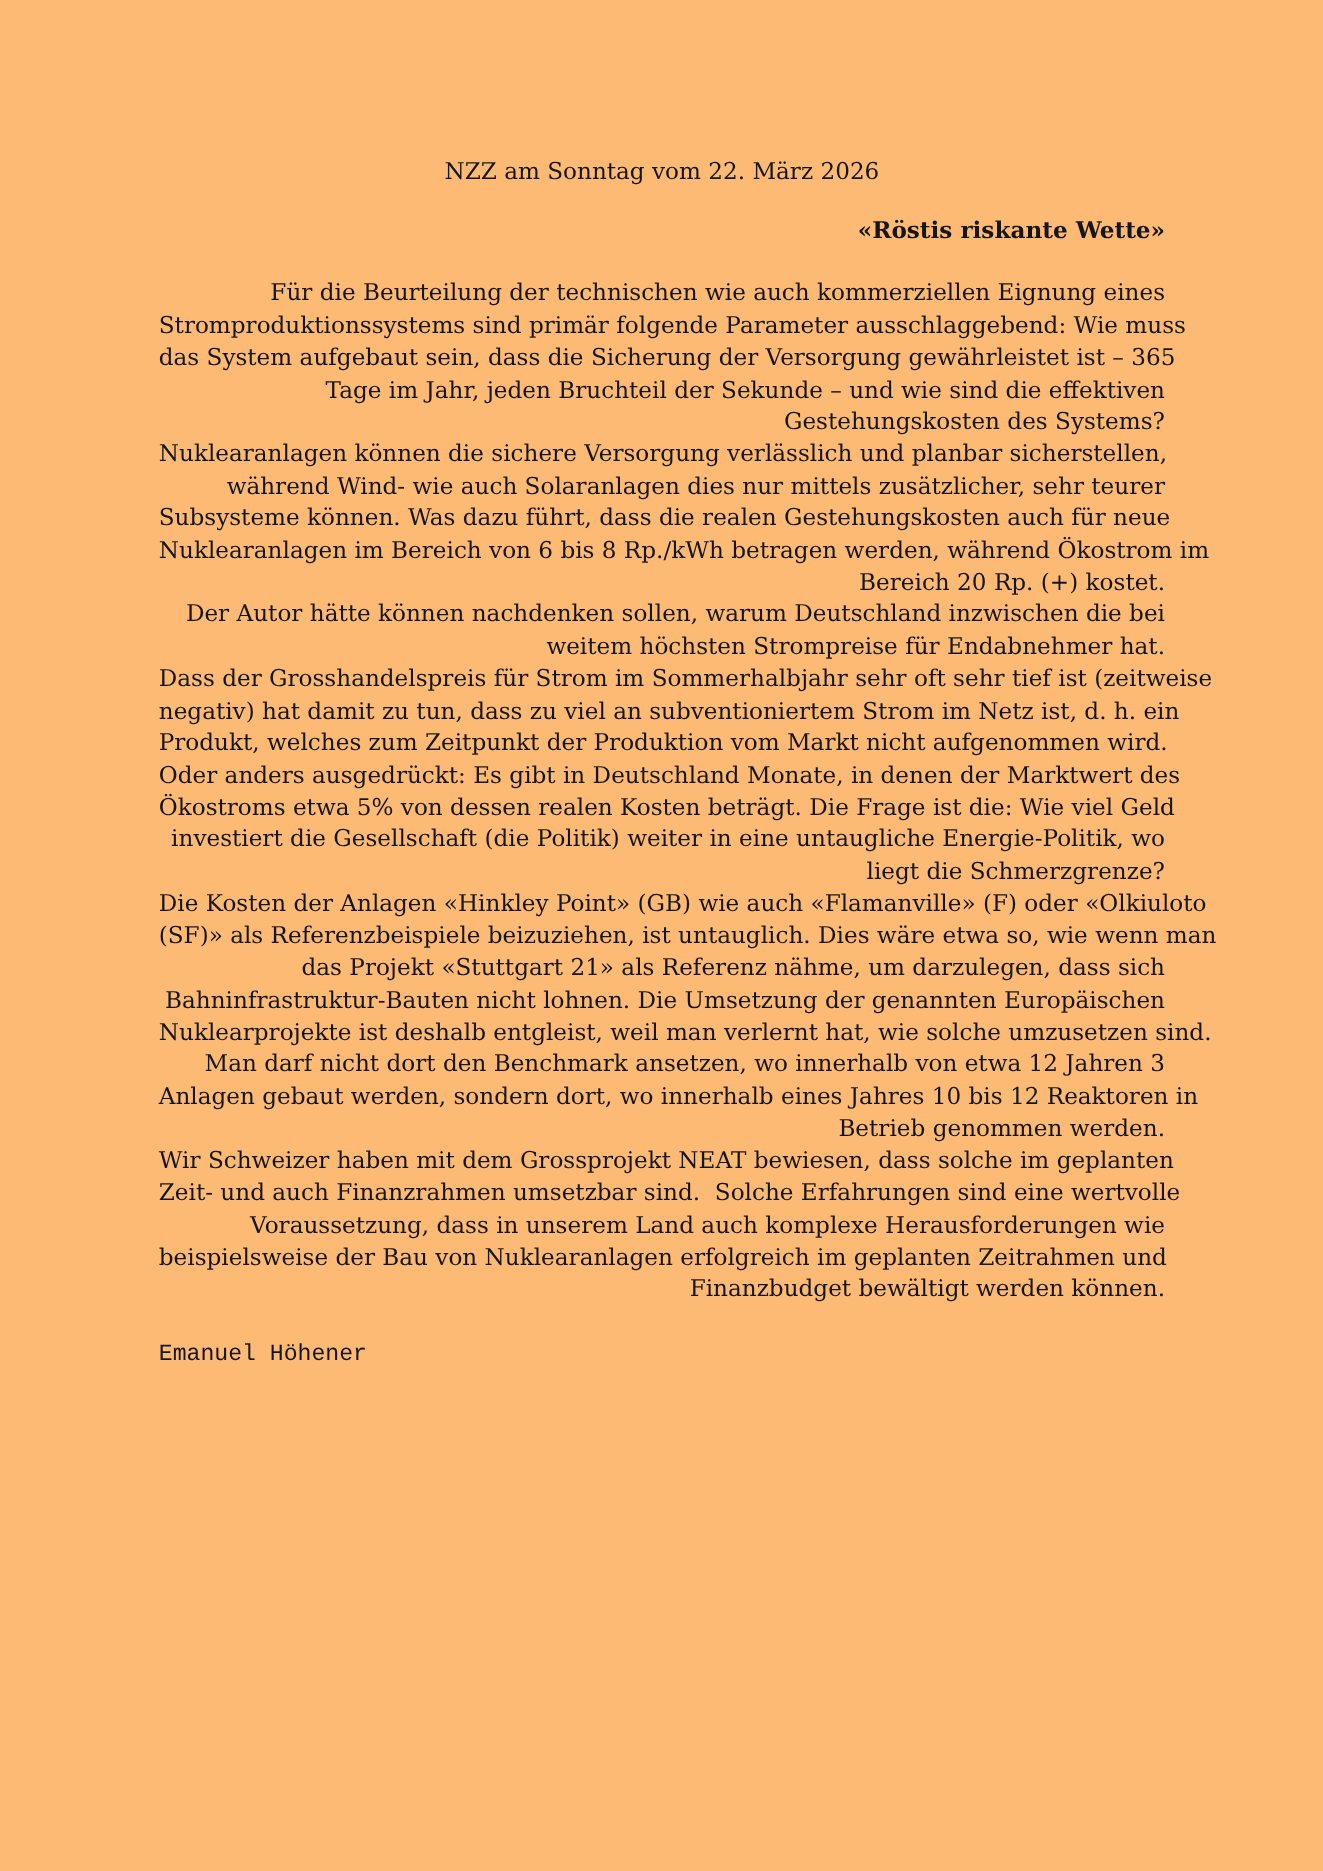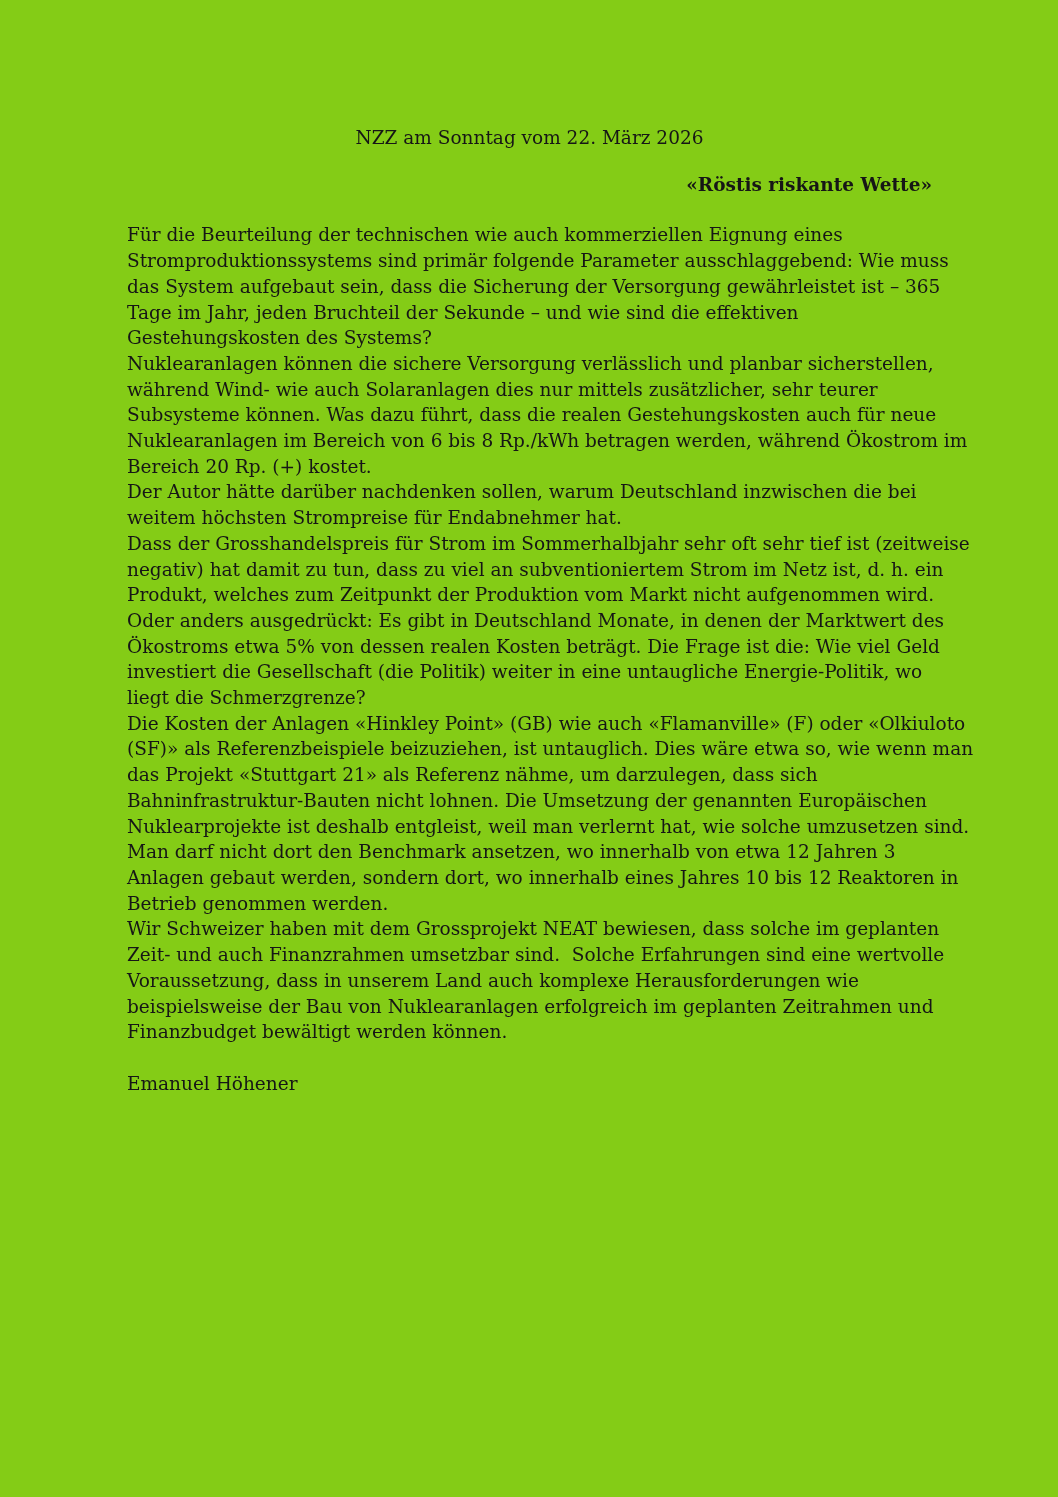--- a/index.html
+++ b/index.html
@@ -4,21 +4,21 @@
 <style>
   html, body {
     margin: 0;
     padding: 0;
     background: #ffffff;
   }
   .page {
     position: relative;
     width: 1058px;
     height: 1497px;
-    background: #84cc16;
+    background: #fdba74;
     overflow: hidden;
     font-family: "DejaVu Serif", "Liberation Serif", serif;
     color: #161616;
     font-size: 18.5px;
     line-height: 25.7px;
     box-sizing: border-box;
     padding: 125px 126px 0 127px;
   }
   .doc-title {
     text-align: center;
@@ -31,24 +31,26 @@
     white-space: pre;
     font-weight: bold;
     margin: 0 0 25px 0;
   }
   .doc-body {
     margin: 0;
   }
   .paragraph {
     white-space: pre;   
     margin: 0;
+    text-align: right;
   }
   .signature {
     white-space: pre;
     margin-top: 26px;
+    font-family: Liberation Mono, monospace;
   }
 </style>
 </head>
 <body>
 
 <div class="page">
   <div class="doc-title">NZZ am Sonntag vom 22. März 2026</div>
 
   <div class="doc-headline">«Röstis riskante Wette»</div>
 
@@ -56,21 +58,21 @@
     <div class="paragraph">Für die Beurteilung der technischen wie auch kommerziellen Eignung eines
 Stromproduktionssystems sind primär folgende Parameter ausschlaggebend: Wie muss
 das System aufgebaut sein, dass die Sicherung der Versorgung gewährleistet ist – 365
 Tage im Jahr, jeden Bruchteil der Sekunde – und wie sind die effektiven
 Gestehungskosten des Systems?</div>
     <div class="paragraph">Nuklearanlagen können die sichere Versorgung verlässlich und planbar sicherstellen,
 während Wind- wie auch Solaranlagen dies nur mittels zusätzlicher, sehr teurer
 Subsysteme können. Was dazu führt, dass die realen Gestehungskosten auch für neue
 Nuklearanlagen im Bereich von 6 bis 8 Rp./kWh betragen werden, während Ökostrom im
 Bereich 20 Rp. (+) kostet.</div>
-    <div class="paragraph">Der Autor hätte darüber nachdenken sollen, warum Deutschland inzwischen die bei
+    <div class="paragraph">Der Autor hätte können nachdenken sollen, warum Deutschland inzwischen die bei
 weitem höchsten Strompreise für Endabnehmer hat.</div>
     <div class="paragraph">Dass der Grosshandelspreis für Strom im Sommerhalbjahr sehr oft sehr tief ist (zeitweise
 negativ) hat damit zu tun, dass zu viel an subventioniertem Strom im Netz ist, d. h. ein
 Produkt, welches zum Zeitpunkt der Produktion vom Markt nicht aufgenommen wird.
 Oder anders ausgedrückt: Es gibt in Deutschland Monate, in denen der Marktwert des
 Ökostroms etwa 5% von dessen realen Kosten beträgt. Die Frage ist die: Wie viel Geld
 investiert die Gesellschaft (die Politik) weiter in eine untaugliche Energie-Politik, wo
 liegt die Schmerzgrenze?</div>
     <div class="paragraph">Die Kosten der Anlagen «Hinkley Point» (GB) wie auch «Flamanville» (F) oder «Olkiuloto
 (SF)» als Referenzbeispiele beizuziehen, ist untauglich. Dies wäre etwa so, wie wenn man

